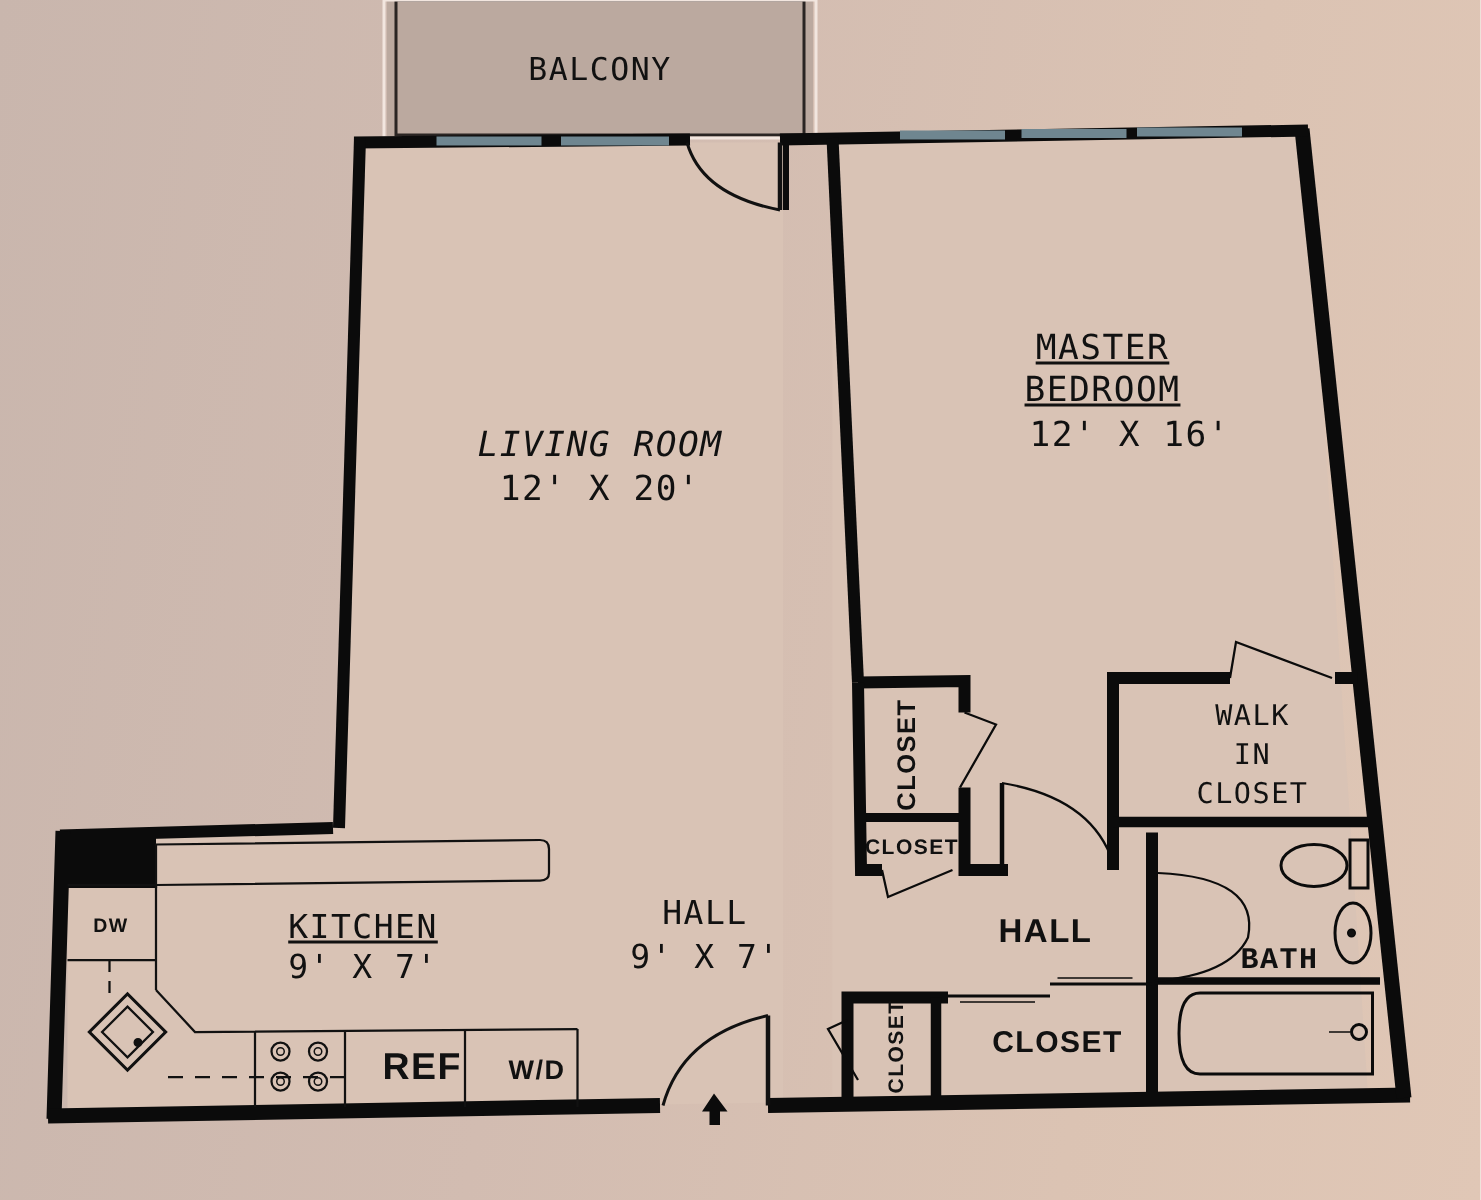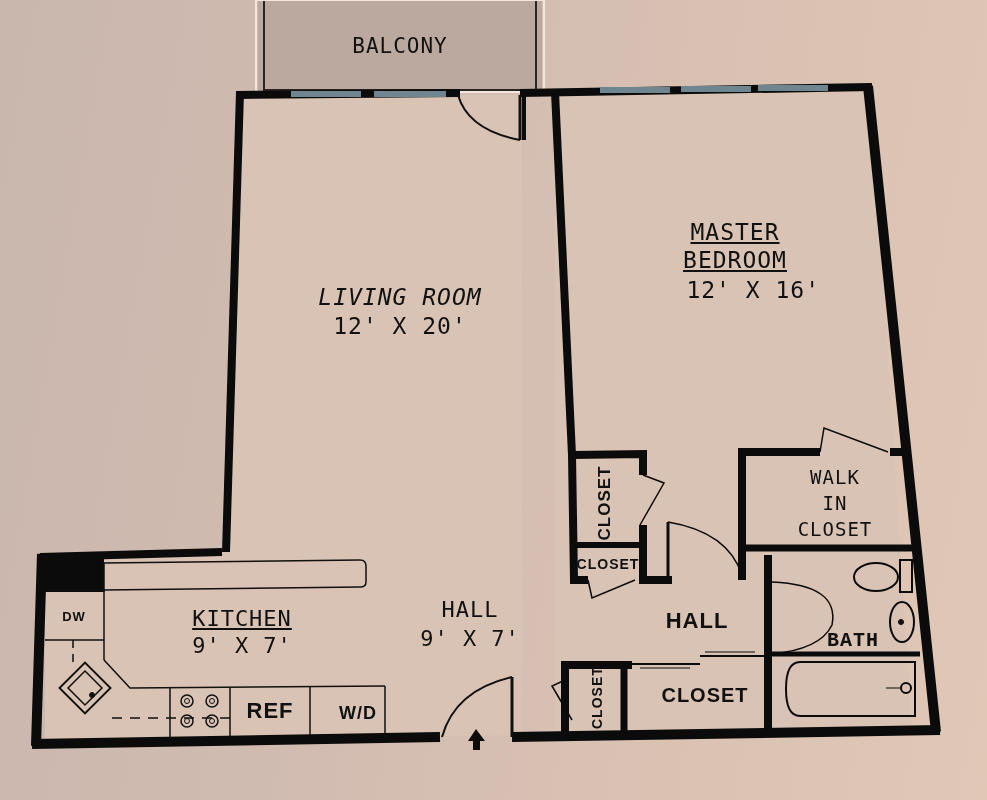--- a/index.html
+++ b/index.html
@@ -177,14 +177,14 @@
 
 <div class="lbl cond" style="left:818px;top:628px;width:70px;font-size:20px;font-family:Liberation Mono, monospace;">BATH</div>
 
 <div class="lbl cond vert" style="left:565px;top:490px;width:80px;font-size:17px;">CLOSET</div>
 <div class="lbl cond" style="left:576px;top:551px;width:64px;font-size:14px;">CLOSET</div>
 
 <div class="lbl cond vert" style="left:567px;top:686px;width:60px;font-size:14px;">CLOSET</div>
 <div class="lbl cond" style="left:650px;top:682px;width:110px;font-size:20px;">CLOSET</div>
 
 <div class="lbl cond" style="left:48px;top:604px;width:52px;font-size:13px;">DW</div>
-<div class="lbl cond" style="left:232px;top:698px;width:76px;font-size:22px;">REF</div>
+<div class="lbl cond" style="left:232px;top:698px;width:76px;font-size:25px;text-align:right;">REF</div>
 <div class="lbl cond" style="left:312px;top:700px;width:92px;font-size:18px;">W/D</div>
 
 </body></html>

